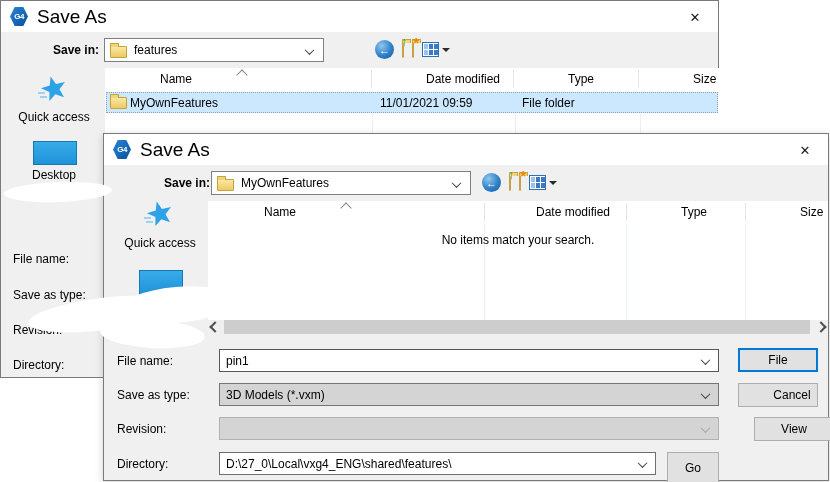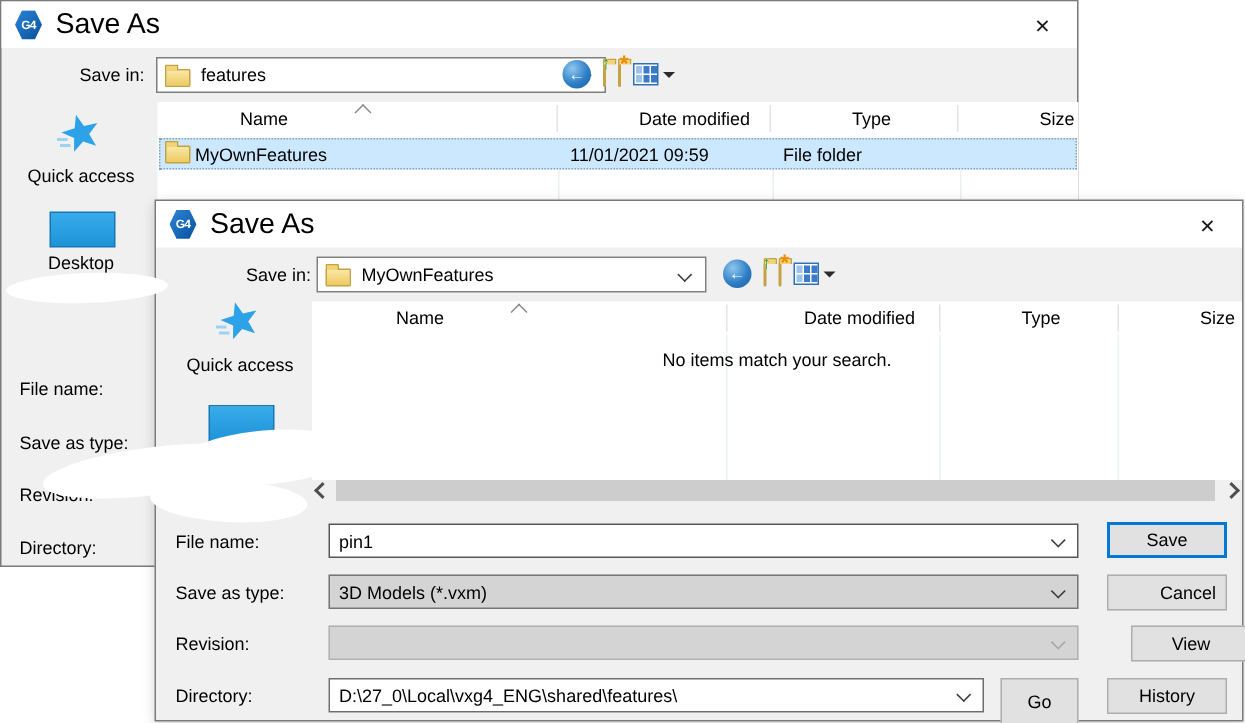--- a/index.html
+++ b/index.html
@@ -14,21 +14,21 @@
         clip-path:polygon(26% 2%, 74% 2%, 100% 50%, 74% 98%, 26% 98%, 0% 50%);
         background:linear-gradient(135deg,#2e83d6 0%,#1160ae 70%,#0b4c8e 100%);
         color:#fff; font-size:8px; font-weight:bold; letter-spacing:-0.5px;
         display:flex; align-items:center; justify-content:center; }
   .title-text { margin-left:9px; font-size:19px; }
   .close-btn { position:absolute; top:5px; right:8px; width:30px; height:22px;
                display:flex; align-items:center; justify-content:center;
                font-size:13px; color:#1a1a1a; }
 
   
-  .savein-label { position:absolute; }
+  .savein-label { position:absolute;font-weight:bold; }
   .combobox { position:absolute; height:24px; background:#fff; border:1px solid #7f7f7f;
               display:flex; align-items:center; padding-left:5px; }
   .combobox .cb-text { margin-left:7px; }
   .chev-d { width:7px; height:7px; border-right:1px solid #3c3c3c; border-bottom:1px solid #3c3c3c;
             transform:rotate(45deg) translate(-1px,-1px); }
   .chev-d.lt { border-color:#a6a6a6; }
   .cb-chev { position:absolute; right:10px; top:9px; }
 
   .folder { width:17px; height:12px; background:linear-gradient(#f9e7a4,#eecb61);
             border:1px solid #c4a243; border-radius:1px; position:relative; margin-top:3px; flex:0 0 17px; }
@@ -99,21 +99,21 @@
 <div class="stage">
 
   <div class="dialog" style="left:0; top:0; width:719px; height:378px; z-index:1;">
     <div class="titlebar">
       <div class="g4">G4</div>
       <span class="title-text">Save As</span>
     </div>
     <div class="close-btn">✕</div>
 
     <span class="savein-label" style="left:52px; top:42px;">Save in:</span>
-    <div class="combobox" style="left:103px; top:37px; width:300px;">
+    <div class="combobox" style="left:103px; top:37px; width:220px;">
       <span class="folder"></span>
       <span class="cb-text">features</span>
       <span class="chev-d cb-chev"></span>
     </div>
     <div class="navicons" style="left:374px; top:39px;">
       <div class="icon-back">←</div>
       <div class="icon-wrap">
         <span class="folder"></span>
         <span class="mini-up">↑</span>
       </div>
@@ -232,21 +232,21 @@
       <span class="s-arrow left"></span>
       <span class="s-arrow right"></span>
       <span class="s-thumb" style="left:16px; width:586px;"></span>
     </div>
 
     <span class="f-label" style="left:13px; top:220px;">File name:</span>
     <div class="inputbox" style="left:115px; top:215px; width:500px;">
       <span>pin1</span>
       <span class="chev-d in-chev"></span>
     </div>
-    <div class="btn default" style="left:634px; top:214px;">Save</div>
+    <div class="btn default" style="left:634px; top:214px;">File</div>
 
     <span class="f-label" style="left:13px; top:254px;">Save as type:</span>
     <div class="inputbox combo-gray" style="left:115px; top:249px; width:500px;">
       <span>3D Models (*.vxm)</span>
       <span class="chev-d in-chev"></span>
     </div>
     <div class="btn" style="left:634px; top:249px;padding-left:28px;">Cancel</div>
 
     <span class="f-label" style="left:13px; top:288px;">Revision:</span>
     <div class="inputbox disabled" style="left:115px; top:283px; width:500px;">
@@ -254,21 +254,20 @@
       <span class="chev-d lt in-chev"></span>
     </div>
     <div class="btn" style="left:650px; top:283px;">View</div>
 
     <span class="f-label" style="left:13px; top:323px;">Directory:</span>
     <div class="inputbox" style="left:115px; top:318px; width:437px; border-color:#6e6e6e;">
       <span>D:\27_0\Local\vxg4_ENG\shared\features\</span>
       <span class="chev-d in-chev"></span>
     </div>
     <div class="btn" style="left:563px; top:318px; width:52px; height:32px;">Go</div>
-    <div class="btn" style="left:634px; top:318px;">History</div>
   </div>
 
   <div class="blob" style="left:4px; top:182px; width:108px; height:20px; transform:rotate(-2deg);"></div>
   <div class="blob" style="left:118px; top:287px; width:118px; height:36px; transform:rotate(-5deg);"></div>
   <div class="blob" style="left:28px; top:298px; width:150px; height:32px; transform:rotate(-7deg);"></div>
   <div class="blob" style="left:100px; top:320px; width:105px; height:28px; transform:rotate(3deg);"></div>
 
 </div>
 
 </body></html>

